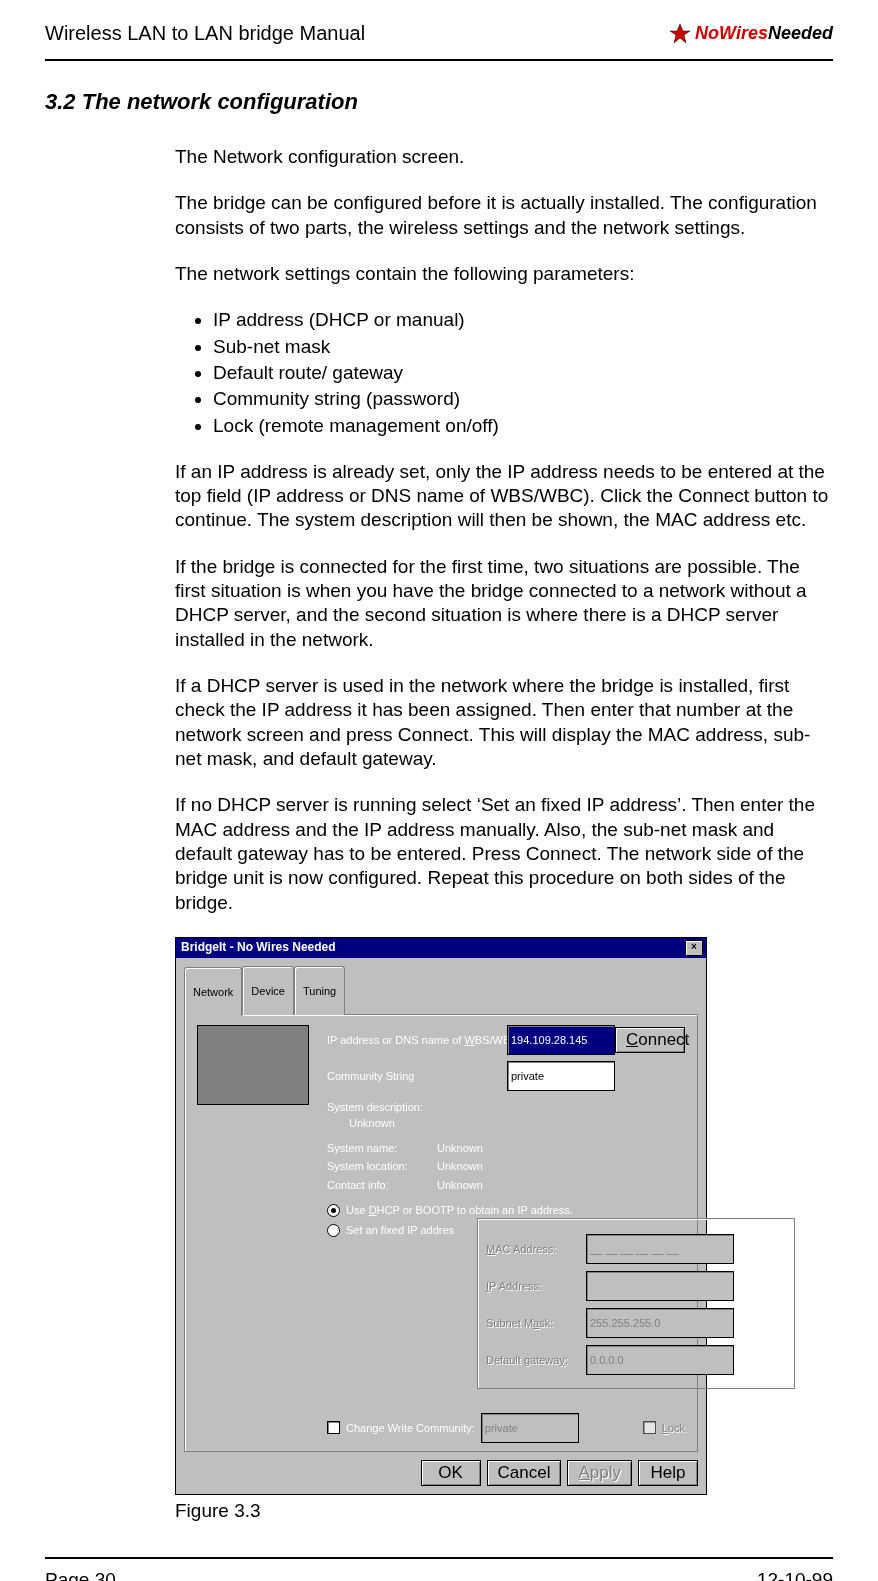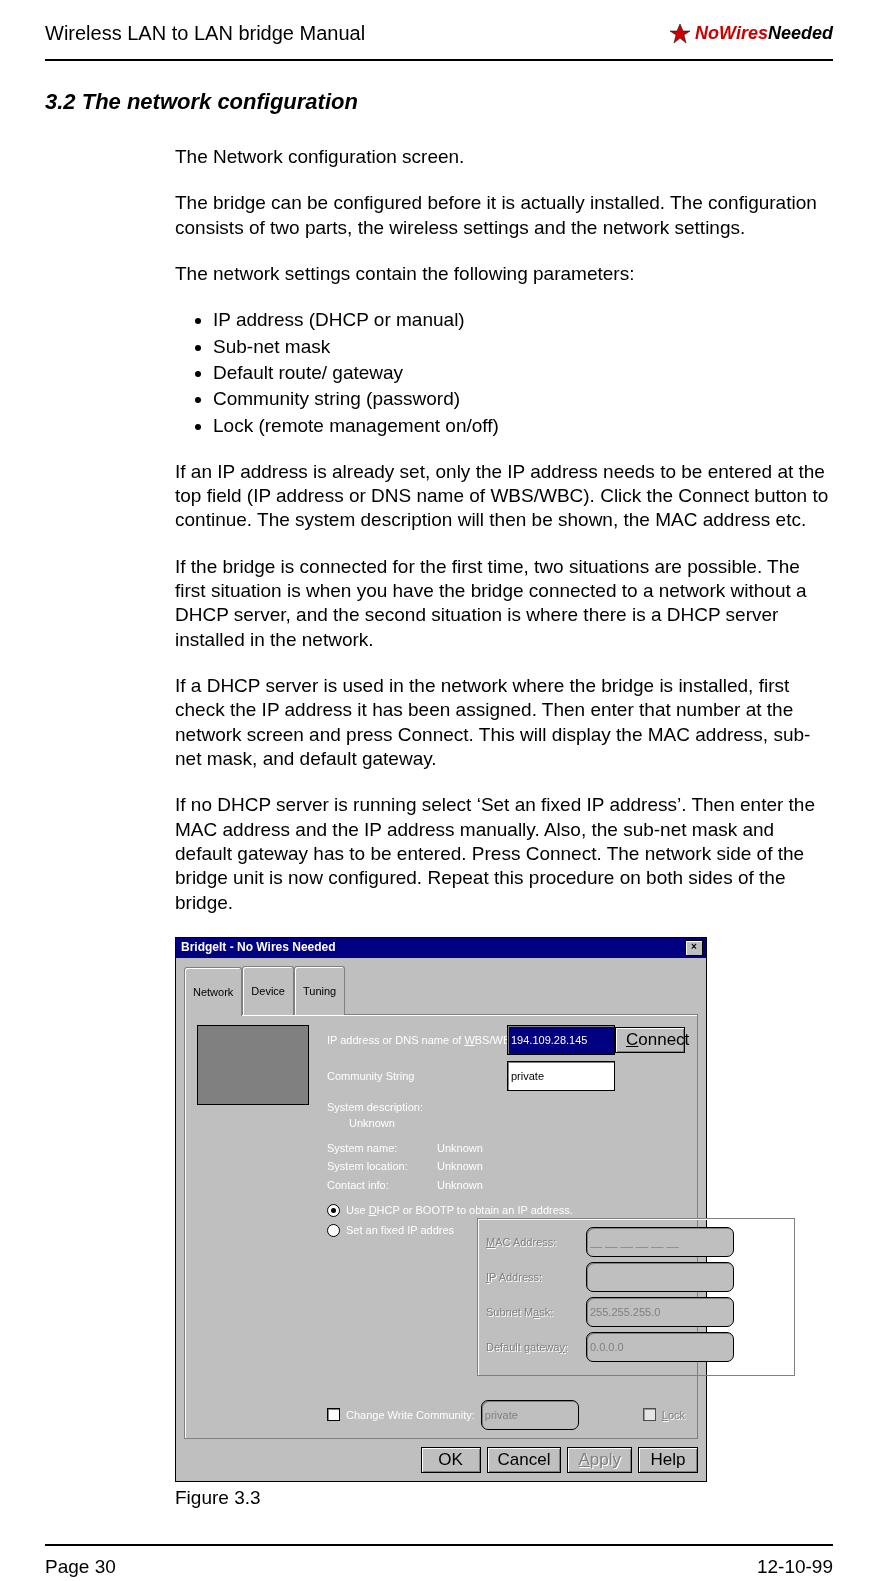--- a/index.html
+++ b/index.html
@@ -143,21 +143,21 @@
   .input {
     border: 1px solid #000;
     box-shadow: inset 1px 1px 0 #808080;
     background: #fff;
     height: 16px;
     padding: 6px 3px;
     font-size: 11px;
     font-family: inherit;
   }
   .input.selected { background: #000080; color: #fff; }
-  .input.disabled { background: #bfbfbf; color: #808080; border-radius: 7px; }
+  .input.disabled { background: #bfbfbf; color: #808080; }
   .btn {
     border: 1px solid #000;
     box-shadow: inset 1px 1px 0 #fff, inset -1px -1px 0 #808080;
     background: #bfbfbf;
     padding: 2px 10px;
     font-size: 17px;
     font-family: inherit;
     min-width: 60px;
     text-align: center;
   }
@@ -173,21 +173,21 @@
   }
   .radio.checked::after { content: ""; width: 5px; height: 5px; background: #000; border-radius: 50%; }
   .fixed-panel {
     border: 1px solid #808080;
     box-shadow: inset 1px 1px 0 #fff;
     padding: 8px;
     margin-left: 150px;
     margin-top: -26px;
     width: 300px;
   }
-  .fp-row { display: flex; align-items: center; margin-bottom: 5px; }
+  .fp-row { display: flex; align-items: center; margin-bottom: 5px; margin-top: 7px; }
   .fp-lbl { width: 100px; }
   .cwc-row { color: #fff; margin-top: 24px; display: flex; align-items: center; gap: 6px; }
   .chk {
     width: 11px; height: 11px; background: #fff; border: 1px solid #000;
     box-shadow: inset 1px 1px 0 #808080;
   }
   .bottom-btns {
     display: flex;
     justify-content: flex-end;
     gap: 6px;

